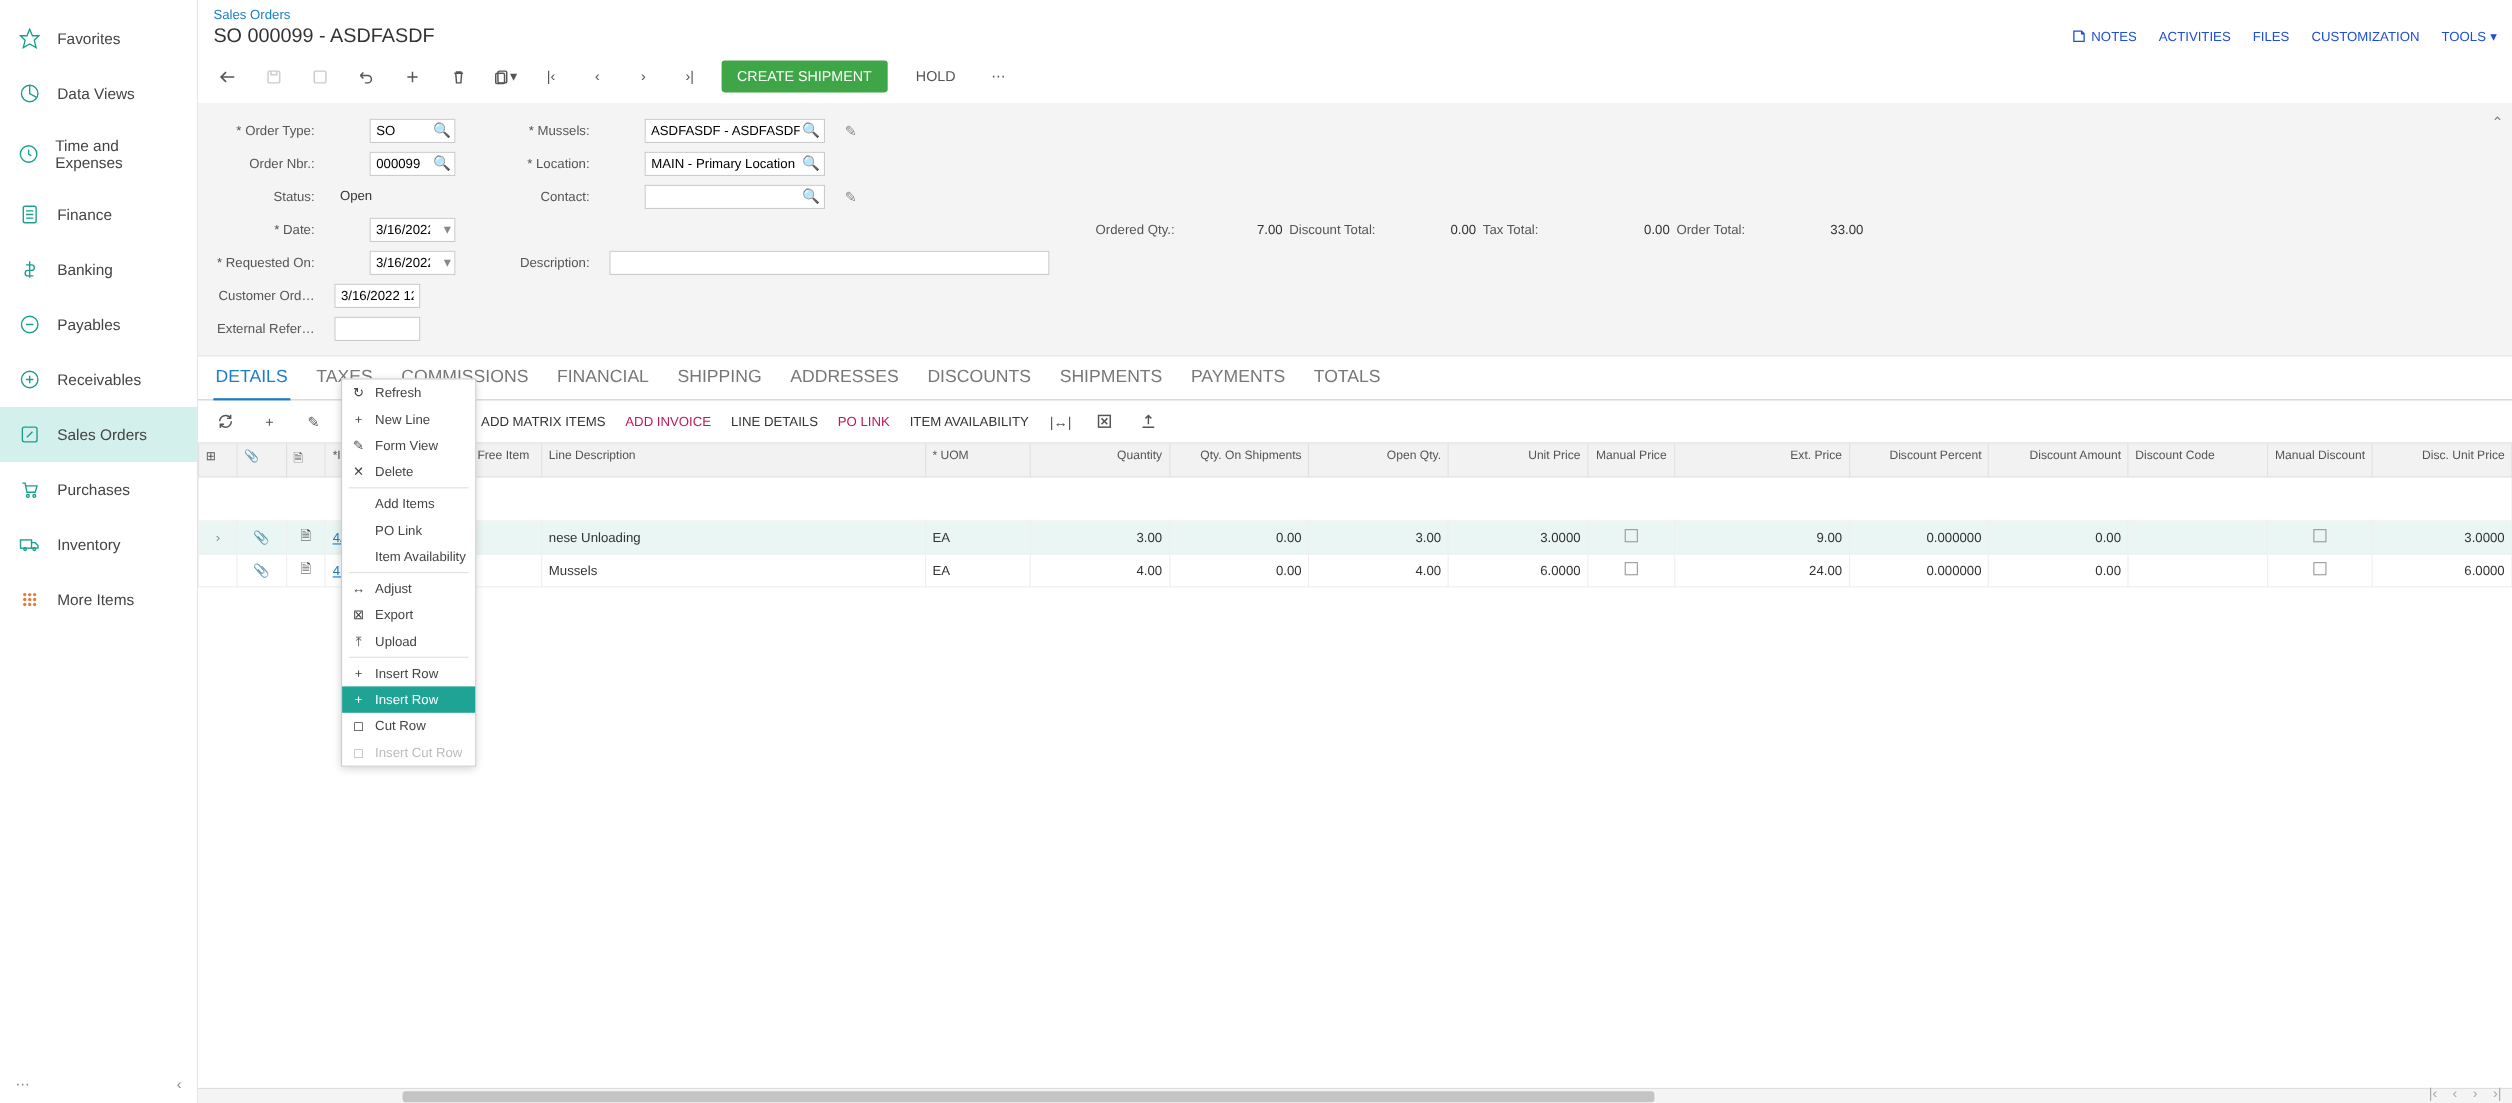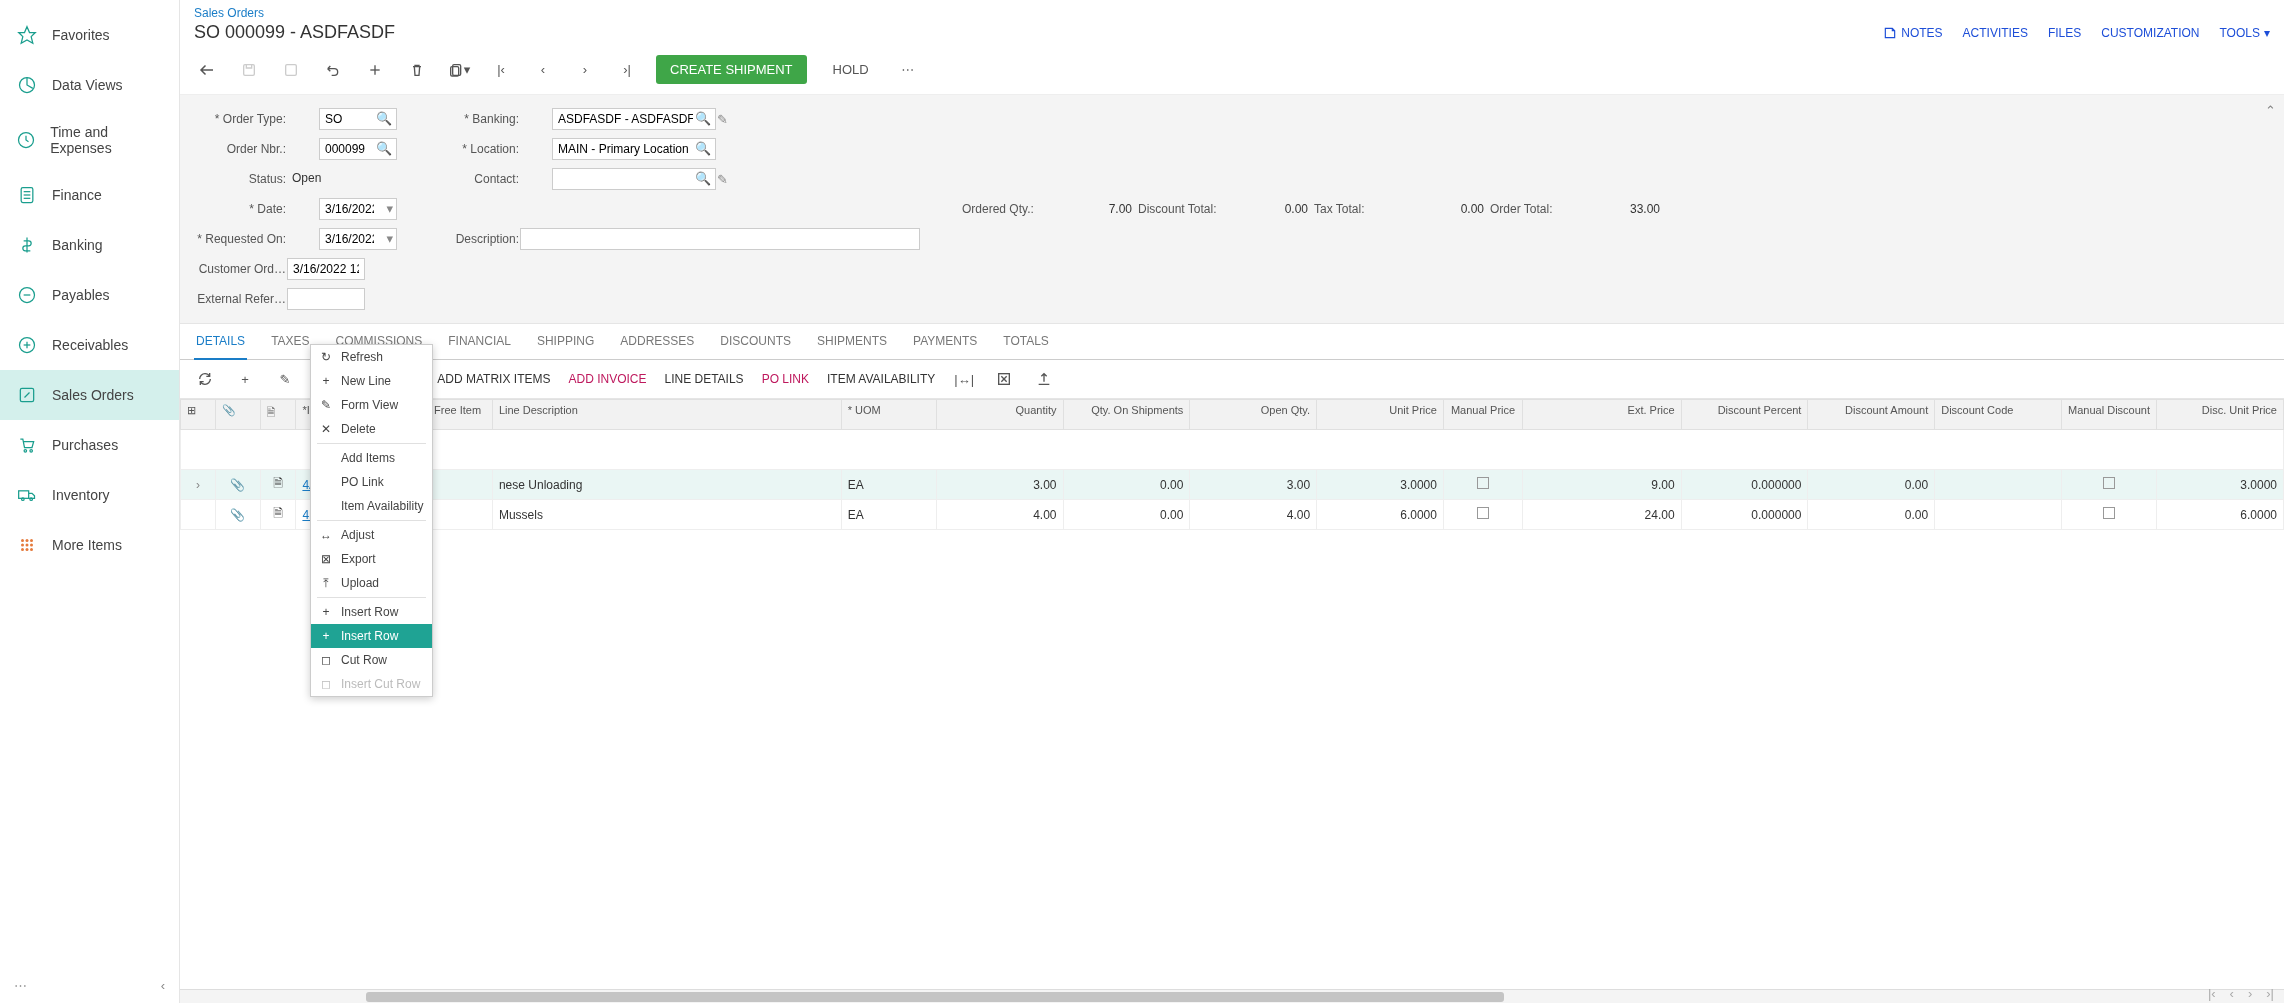--- a/index.html
+++ b/index.html
@@ -15,38 +15,38 @@
 .title-row { display: flex; justify-content: space-between; align-items: center; padding: 2px 14px 6px; }
 .title { font-size: 18px; color: #333; }
 .top-actions { display: flex; gap: 20px; align-items: center; color: #1d4ed8; font-size: 12px; }
 .top-action { display: inline-flex; align-items: center; gap: 4px; cursor: pointer; }
 .toolbar { display: flex; align-items: center; gap: 16px; padding: 6px 14px 10px; border-bottom: 1px solid #eee;}
 .tool-btn { width: 26px; height: 26px; display: inline-flex; align-items: center; justify-content: center; cursor: pointer; color: #555; border-radius: 3px; }
 .btn-primary { background: #3fa648; color: #fff; padding: 7px 14px; border-radius: 3px; font-size: 13px; cursor: pointer; border: none; }
 .btn-secondary { background: transparent; color: #555; padding: 7px 10px; font-size: 13px; cursor: pointer; border: none; }
 .form-section { display: flex; gap: 30px; padding: 12px 14px; background: #f4f4f4; border-bottom: 1px solid #e5e5e5; position: relative; }
 .form-col { display: flex; flex-direction: column; gap: 6px; }
-.form-row { display: flex; align-items: center; gap: 1px; height: 24px; }
+.form-row { display: flex; align-items: center; gap: 18px; height: 24px; }
 .form-label { width: 92px; text-align: right; font-size: 12px; color: #555; }
 .req::before { content: "* "; color: #555; }
 .form-input { width: 78px; height: 22px; border: 1px solid #ccc; background: #fff; padding: 0 5px; font-size: 12px; }
 .form-input.wide { width: 164px; }
 .form-input.xwide { width: 400px; }
 .form-input.lookup { padding-right: 22px; position: relative; }
 .lookup-wrap { position: relative; display: inline-block; padding-left: 32px; }
 .lookup-wrap .search-ic { position: absolute; right: 4px; top: 3px; color: #888; pointer-events: none; }
 .form-static { width: 78px; height: 22px; padding: 3px 5px; font-size: 12px; color: #333; }
 .edit-ic { color: #888; cursor: pointer; }
 .totals-col { display: flex; gap: 6px; margin-left: 12px;}
 .total-row { display: flex; align-items: center; }
 .total-label { width: 100px; font-size: 12px; color: #555; }
 .total-val { width: 70px; text-align: right; font-size: 12px; }
 .collapse-btn { position: absolute; right: 8px; top: 8px; cursor: pointer; color: #888; }
 .tabs { display: flex; gap: 22px; padding: 0 14px; border-bottom: 1px solid #ccc; }
-.tab { padding: 10px 2px; font-size: 12px; color: #777; cursor: pointer; }
+.tab { padding: 10px 2px; font-size: 16px; color: #777; cursor: pointer; }
 .tab.active { color: #1a7dc7; border-bottom: 2px solid #1a7dc7; margin-bottom: -1px; }
 .grid-toolbar { display: flex; align-items: center; gap: 18px; padding: 8px 14px; border-bottom: 1px solid #e5e5e5; }
 .grid-tool { width: 22px; height: 22px; display: inline-flex; align-items: center; justify-content: center; cursor: pointer; color: #555; }
 .grid-link { font-size: 12px; color: #333; cursor: pointer; }
 .grid-link.disabled { color: #be185d; cursor: default; }
 .grid-wrap { flex: 1; overflow: auto; position: relative; }
 .grid { border-collapse: collapse; min-width: 1560px; width: 100%; }
 .grid th { background: #f2f2f2; border: 1px solid #e0e0e0; padding: 4px 6px; font-size: 11px; color: #555; font-weight: normal; text-align: left; vertical-align: top; height: 30px; }
 .grid th.num, .grid td.num { text-align: right; }
 .grid th.ctr, .grid td.ctr { text-align: center; }
@@ -281,21 +281,21 @@
         <input class="form-input" value="3/16/2022 12:0" style="">
       </div>
       <div class="form-row">
         <span class="form-label">External Refer…</span>
         <input class="form-input" value="" style="">
       </div>
     </div>
 
     <div class="form-col">
       <div class="form-row">
-        <span class="form-label req">Banking:</span>
+        <span class="form-label req">Mussels:</span>
         <span class="lookup-wrap"><input class="form-input wide lookup" value="ASDFASDF - ASDFASDF" style=""><span class="search-ic">🔍</span></span>
         <span class="edit-ic">✎</span>
       </div>
       <div class="form-row">
         <span class="form-label req">Location:</span>
         <span class="lookup-wrap"><input class="form-input wide lookup" value="MAIN - Primary Location" style=""><span class="search-ic">🔍</span></span>
       </div>
       <div class="form-row">
         <span class="form-label">Contact:</span>
         <span class="lookup-wrap"><input class="form-input wide lookup" value="" style=""><span class="search-ic">🔍</span></span>

